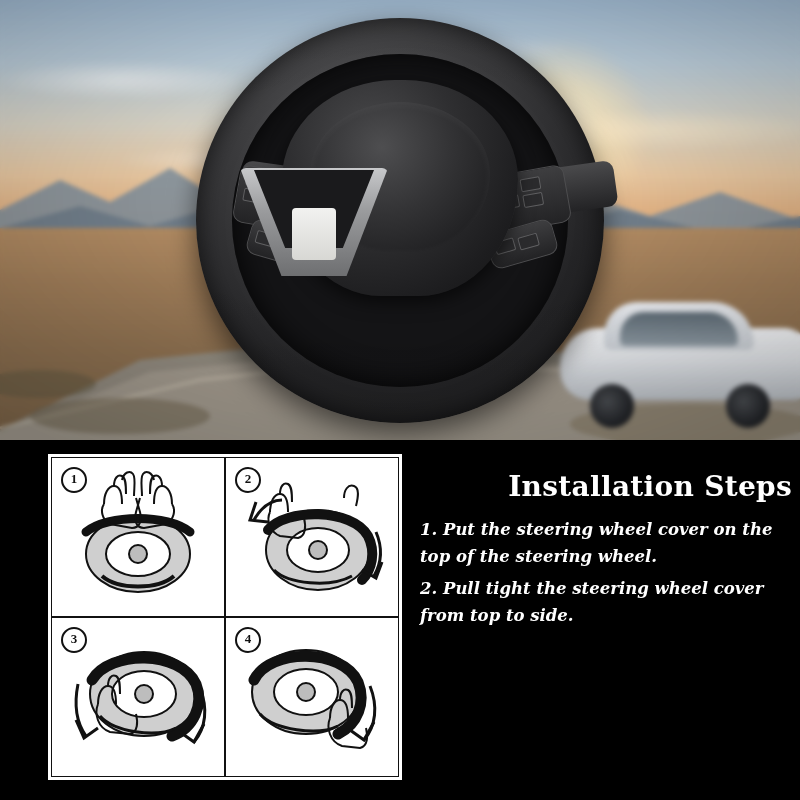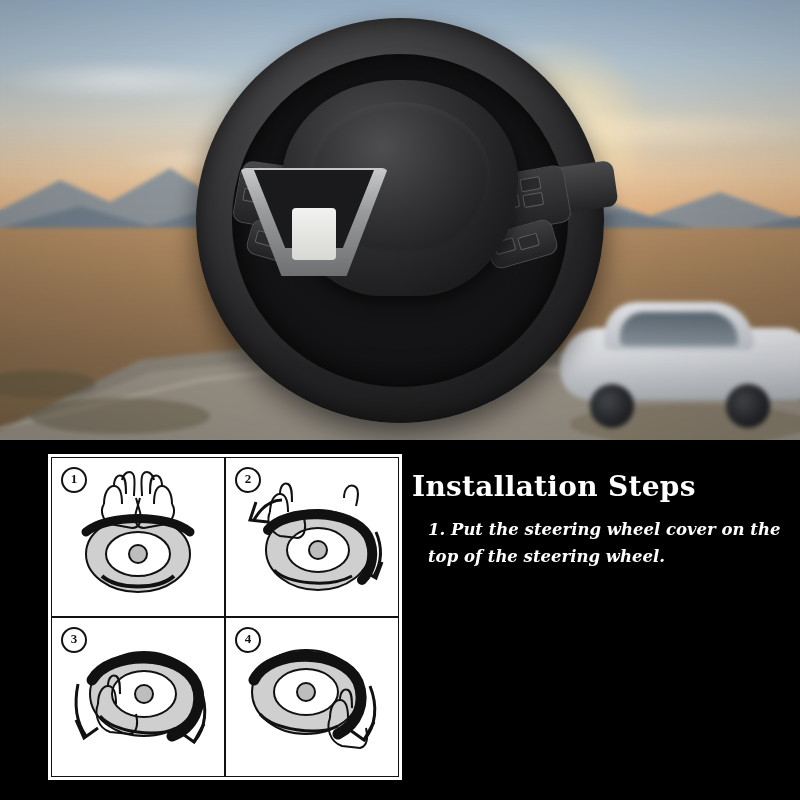--- a/index.html
+++ b/index.html
@@ -285,25 +285,25 @@
     left: 412px; top: 16px;
     width: 380px; height: 320px;
     color: #ffffff;
   }
   .instructions h2 {
     margin: 14px 0 14px 0;
     font-family: "DejaVu Serif", serif;
     font-size: 28px;
     font-weight: bold;
     letter-spacing: 0.3px;
-    text-align: left;
+    text-align: right;
     color: #ffffff;
   }
   .instructions ol {
-    margin: 8px;
+    margin: 0;
     padding: 0;
     list-style: none;
   }
   .instructions li {
     font-family: "DejaVu Serif", serif;
     font-style: italic;
     font-size: 16.5px;
     font-weight: bold;
     line-height: 1.62;
     color: #ffffff;
@@ -471,17 +471,18 @@
             <path d="M148,104 L138,122 L124,112" stroke-width="3"></path>
           </g>
         </svg>
       </div>
     </div>
 
     <div class="instructions">
       <h2>Installation Steps</h2>
       <ol>
         <li>1. Put the steering wheel cover on the top of the steering wheel.</li>
+        <li>2. Pull tight the steering wheel cover from top to side.</li>
       </ol>
     </div>
 
   </div>
 </div>
 
 </body></html>

